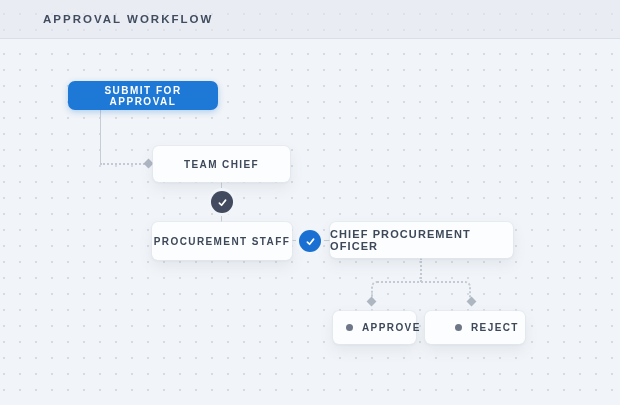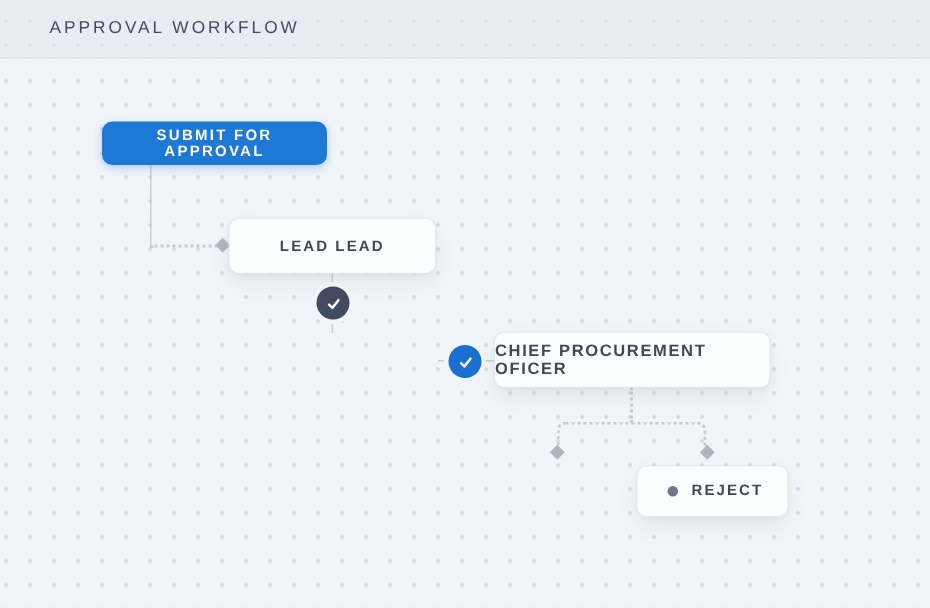--- a/index.html
+++ b/index.html
@@ -3,33 +3,33 @@
 <meta charset="utf-8">
 <style>
   html,body{margin:0;padding:0;background:#eef1f6;font-family:"Liberation Sans",sans-serif;}
   .app{position:relative;width:620px;height:405px;overflow:hidden;background:#f1f4f8;
        background-image:radial-gradient(circle,#d6dbe3 1.1px,transparent 1.3px);
        background-size:16px 16px;background-position:12px 14px;}
   .header{position:absolute;left:0;top:0;width:100%;height:39px;box-sizing:border-box;
           background:#e9edf3;border-bottom:1px solid #d9dfe7;display:flex;align-items:center;
           background-image:radial-gradient(circle,#dde2ea 1.1px,transparent 1.3px);
           background-size:16px 16px;background-position:12px 6px;}
-  .header h1{margin:0 0 0 33px;font-size:11.5px;font-weight:400;letter-spacing:2px;color:#414c5f;}
+  .header h1{margin:0 0 0 43px;font-size:11.5px;font-weight:700;letter-spacing:2px;color:#414c5f;}
   .node{position:absolute;display:flex;align-items:center;justify-content:center;box-sizing:border-box;
         background:#fcfdfe;border-radius:6px;color:#3d4859;font-weight:700;font-size:10px;letter-spacing:1.4px;
         box-shadow:0 0 0 1px rgba(226,231,238,.6),0 1px 3px rgba(98,115,140,.08),0 6px 14px rgba(98,115,140,.10);}
   .btn{position:absolute;left:36px;top:81px;width:150px;height:29px;border:none;cursor:pointer;
        display:flex;align-items:center;justify-content:center;background:#1e78d6;color:#fff;
        border-radius:7px;font-family:inherit;font-size:10px;font-weight:700;letter-spacing:1.5px;
        box-shadow:0 2px 6px rgba(30,120,214,.3);margin-left:32px;}
   .team-lead{left:153px;top:146px;width:137px;height:36px;}
   .proc-staff{left:152px;top:222px;width:140px;height:38px;}
   .chief{left:330px;top:222px;width:183px;height:36px;font-size:11px;letter-spacing:1.1px;}
   .approve{left:333px;top:311px;width:83px;height:33px;justify-content:flex-start;padding-left:13px;}
-  .reject{left:425px;top:311px;width:100px;height:33px;justify-content:flex-start;padding-left:20px;}
+  .reject{left:425px;top:311px;width:100px;height:33px;justify-content:flex-start;padding-left:30px;}
   .bullet{width:7px;height:7px;border-radius:50%;background:#6e7787;margin-right:9px;flex:0 0 auto;}
   .line{position:absolute;}
   .v-solid{border-left:1.5px solid #c7cdd6;width:0;}
   .h-solid{border-top:1.5px solid #c7cdd6;height:0;}
   .h-dotted{border-top:2px dotted #c3cad4;height:0;}
   .v-dotted{border-left:2px dotted #c3cad4;width:0;}
   .branch{position:absolute;left:371px;top:281px;width:100px;height:20px;box-sizing:border-box;
           border:2px dotted #c3cad4;border-bottom:none;border-radius:6px 6px 0 0;}
   .diamond{position:absolute;width:7px;height:7px;background:#aeb6c2;transform:rotate(45deg);}
   .check-circle{position:absolute;width:22px;height:22px;border-radius:50%;display:flex;
@@ -55,43 +55,50 @@
   <div class="line h-solid" style="left:292px;top:240px;width:38px;"></div>
 
   <div class="line v-dotted" style="left:420px;top:258px;height:24px;"></div>
   <div class="branch"></div>
   <div class="diamond" style="left:368px;top:298px;"></div>
   <div class="diamond" style="left:468px;top:298px;"></div>
 
   <button class="btn">SUBMIT FOR APPROVAL</button>
 
   <div class="node team-lead">
-    <span>LEAD LEAD</span>
+    <span>TEAM CHIEF</span>
   </div>
 
   <div class="check-circle check-dark">
     <span style="display:flex;">
       <svg viewBox="0 0 12 12">
           <path d="M2.6 6.6 L5 9 L9.4 3.4" stroke="#ffffff" stroke-width="1.8" fill="none" stroke-linecap="round" stroke-linejoin="round"></path>
         </svg>
     </span>
   </div>
 
+  <div class="node proc-staff">
+    <span>PROCUREMENT STAFF</span>
+  </div>
 
   <div class="check-circle check-blue">
     <span style="display:flex;">
       <svg viewBox="0 0 12 12">
           <path d="M2.6 6.6 L5 9 L9.4 3.4" stroke="#ffffff" stroke-width="1.8" fill="none" stroke-linecap="round" stroke-linejoin="round"></path>
         </svg>
     </span>
   </div>
 
   <div class="node chief">
     <span>CHIEF PROCUREMENT OFICER</span>
   </div>
 
+  <div class="node approve">
+    <span class="bullet"></span>
+    <span>APPROVE</span>
+  </div>
 
   <div class="node reject">
     <span class="bullet"></span>
     <span>REJECT</span>
   </div>
 
 </div>
 
 </body></html>

